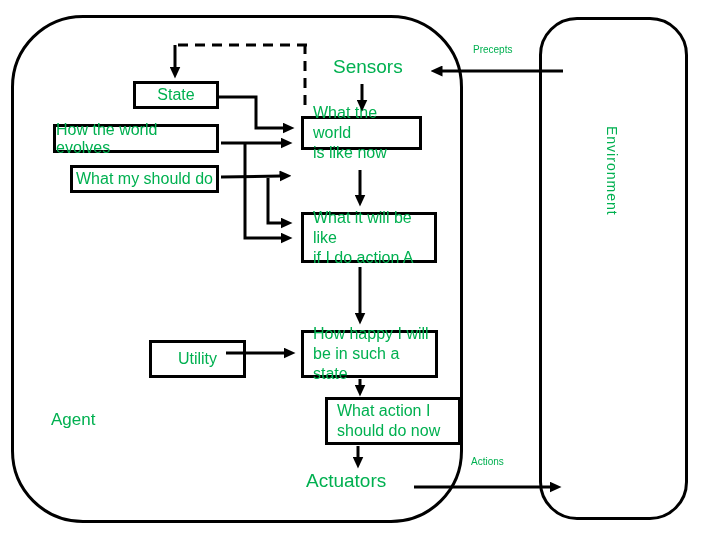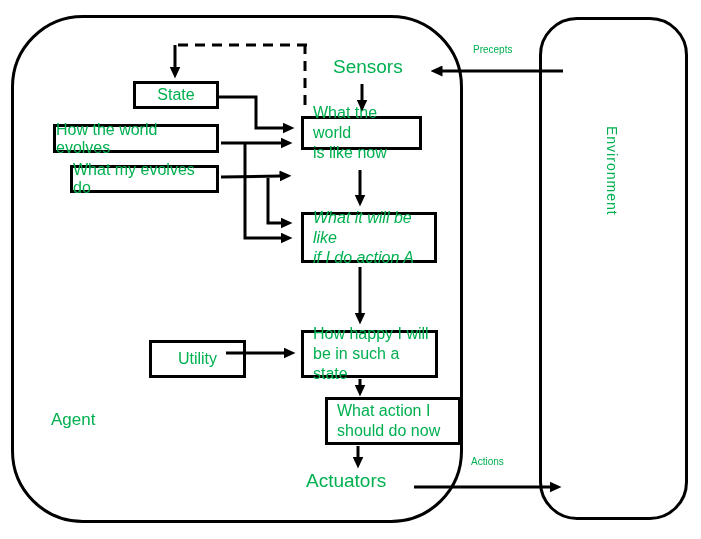--- a/index.html
+++ b/index.html
@@ -58,31 +58,31 @@
   <div class="boundary" id="agent-boundary"></div>
   <div class="boundary" id="env-boundary"></div>
 
   <div class="box center" style="left:133px; top:81px; width:86px; height:28px;">
     <span>State</span>
   </div>
   <div class="box center" style="left:53px; top:124px; width:166px; height:29px;">
     <span>How the world evolves</span>
   </div>
   <div class="box center" style="left:70px; top:165px; width:149px; height:28px;">
-    <span>What my evolves do</span>
+    <span>What my should do</span>
   </div>
   <div class="box center" style="left:149px; top:340px; width:97px; height:38px;">
     <span>Utility</span>
   </div>
 
   <div class="box lines" style="left:301px; top:116px; width:121px; height:34px;">
     <span>What the world</span>
     <span>is like now</span>
   </div>
-  <div class="box lines" style="left:301px; top:212px; width:136px; height:51px;font-style:italic;">
+  <div class="box lines" style="left:301px; top:212px; width:136px; height:51px;">
     <span>What it will be like</span>
     <span>if I do action A</span>
   </div>
   <div class="box lines" style="left:301px; top:330px; width:137px; height:48px;">
     <span>How happy I will</span>
     <span>be in such a state</span>
   </div>
   <div class="box lines" style="left:301px; top:397px; width:136px; height:48px;margin-left:24px;">
     <span>What action I</span>
     <span>should do now</span>

